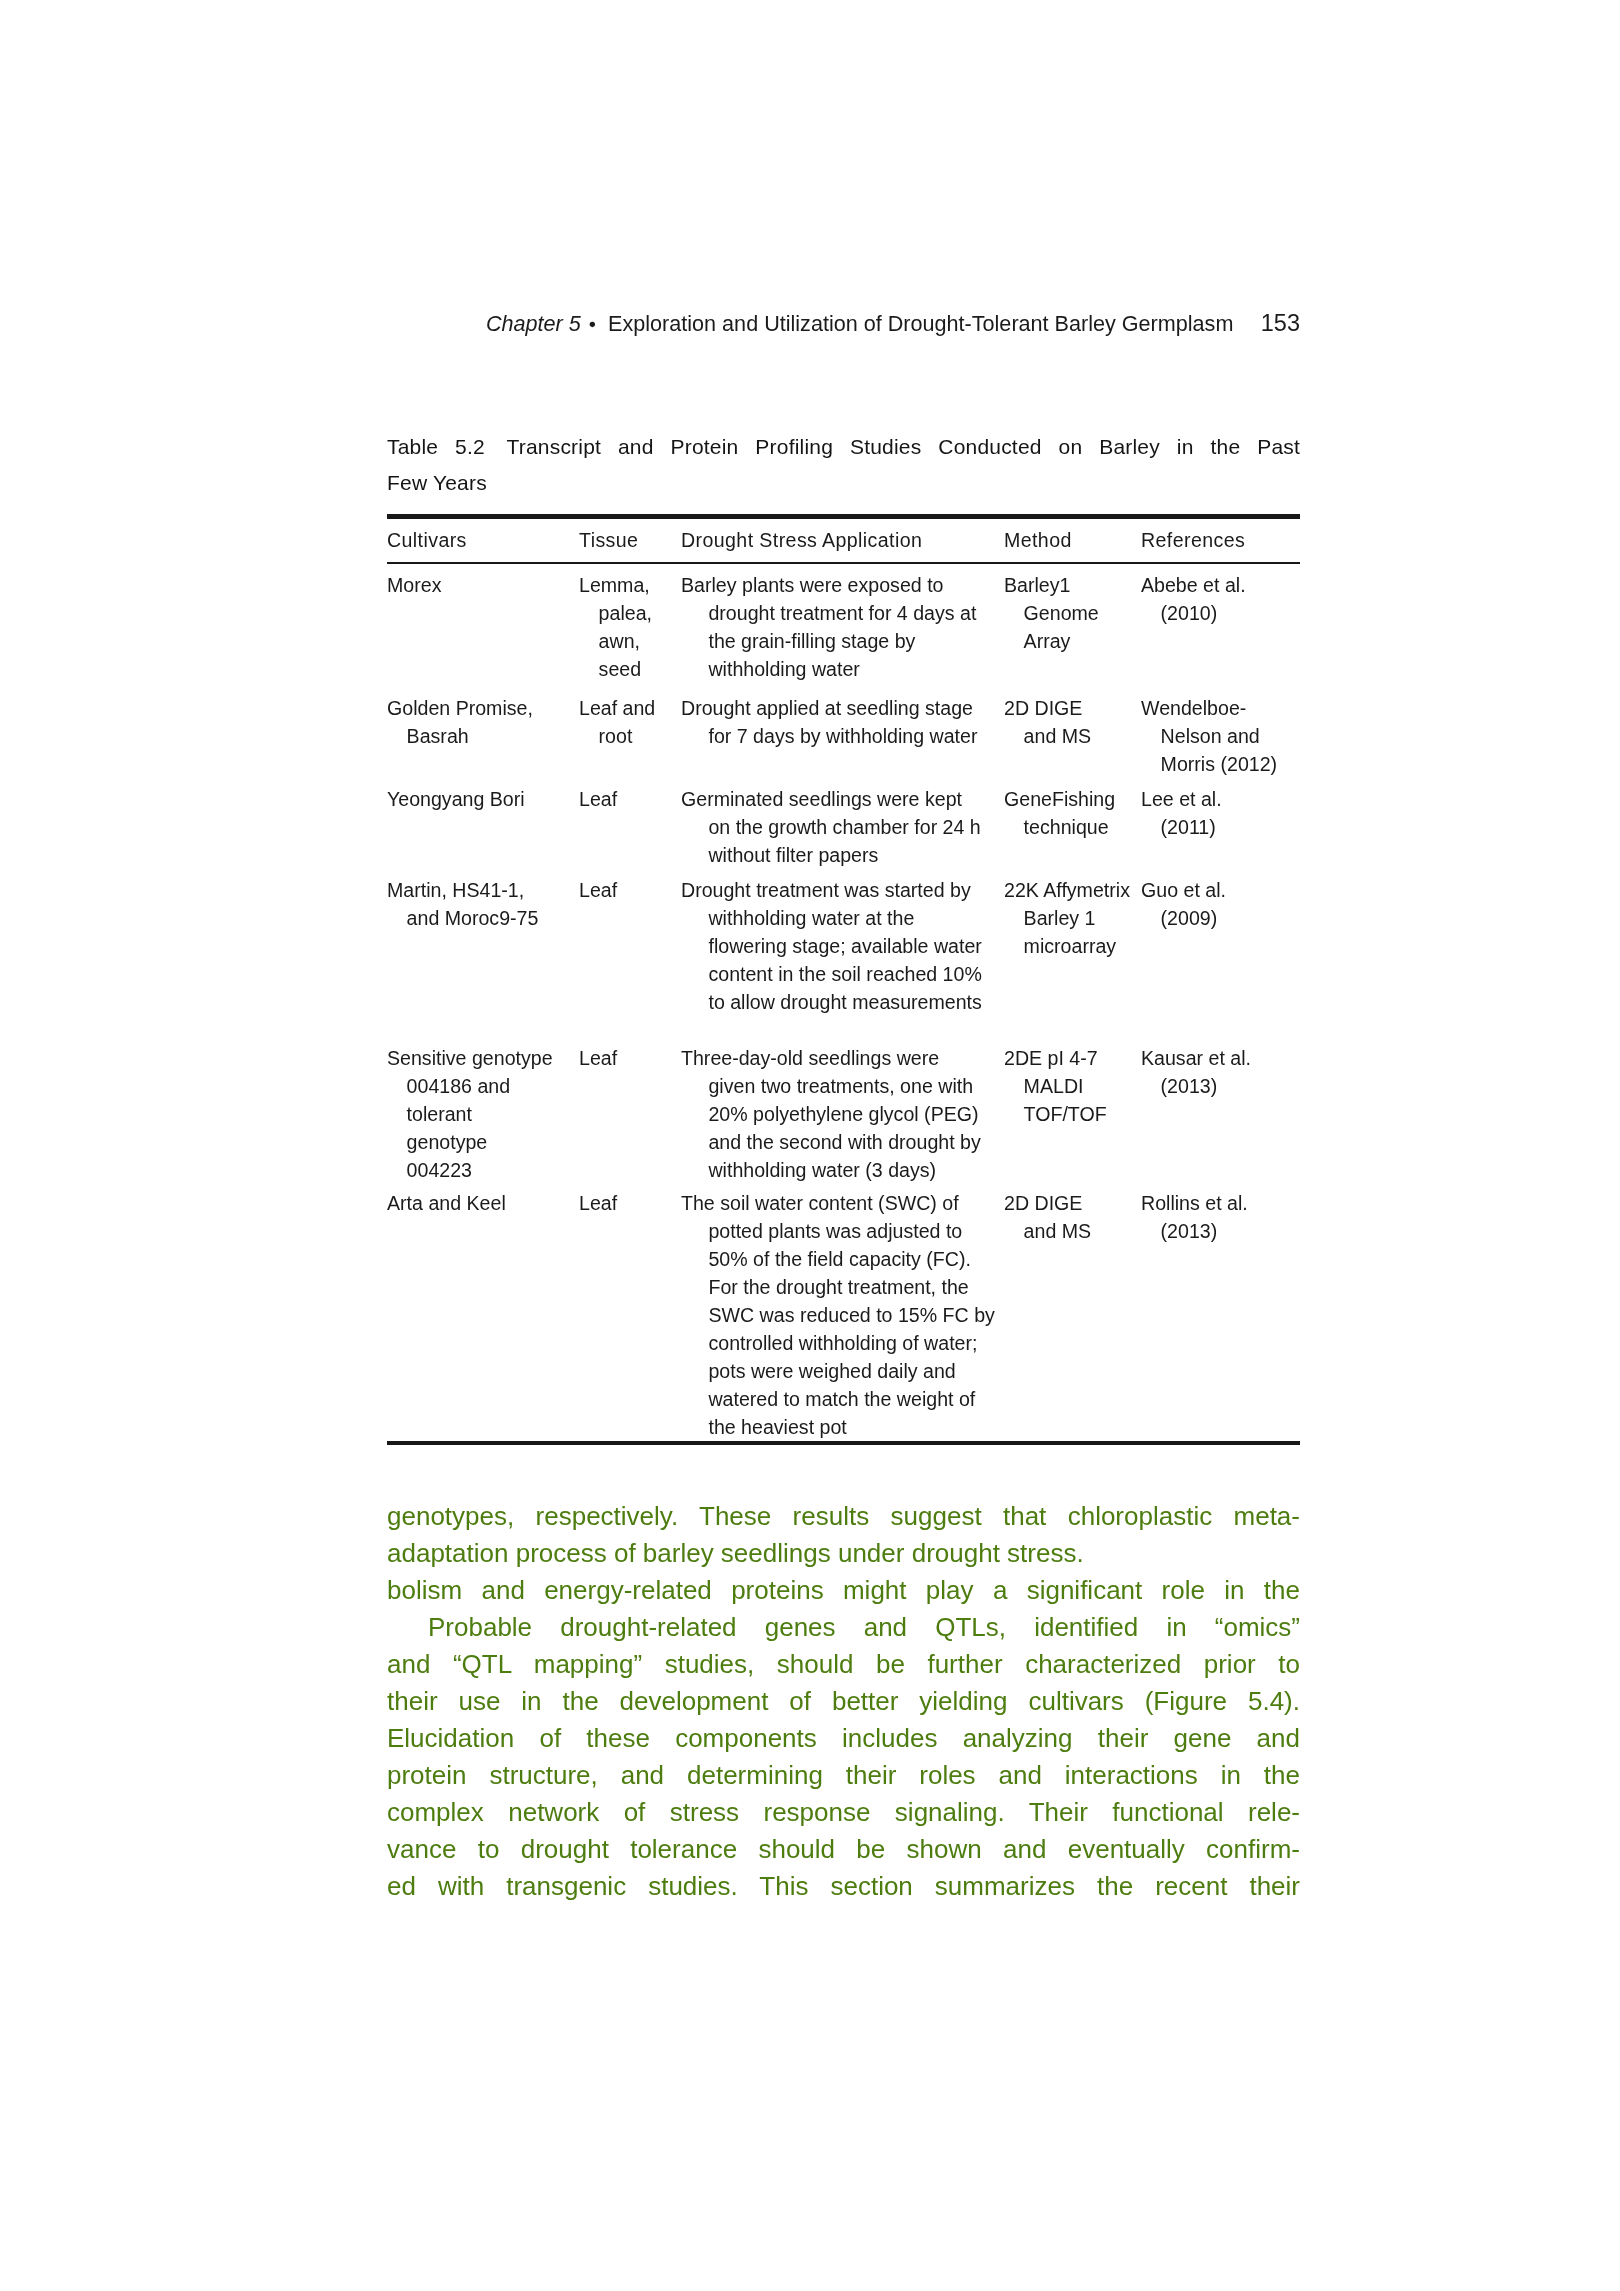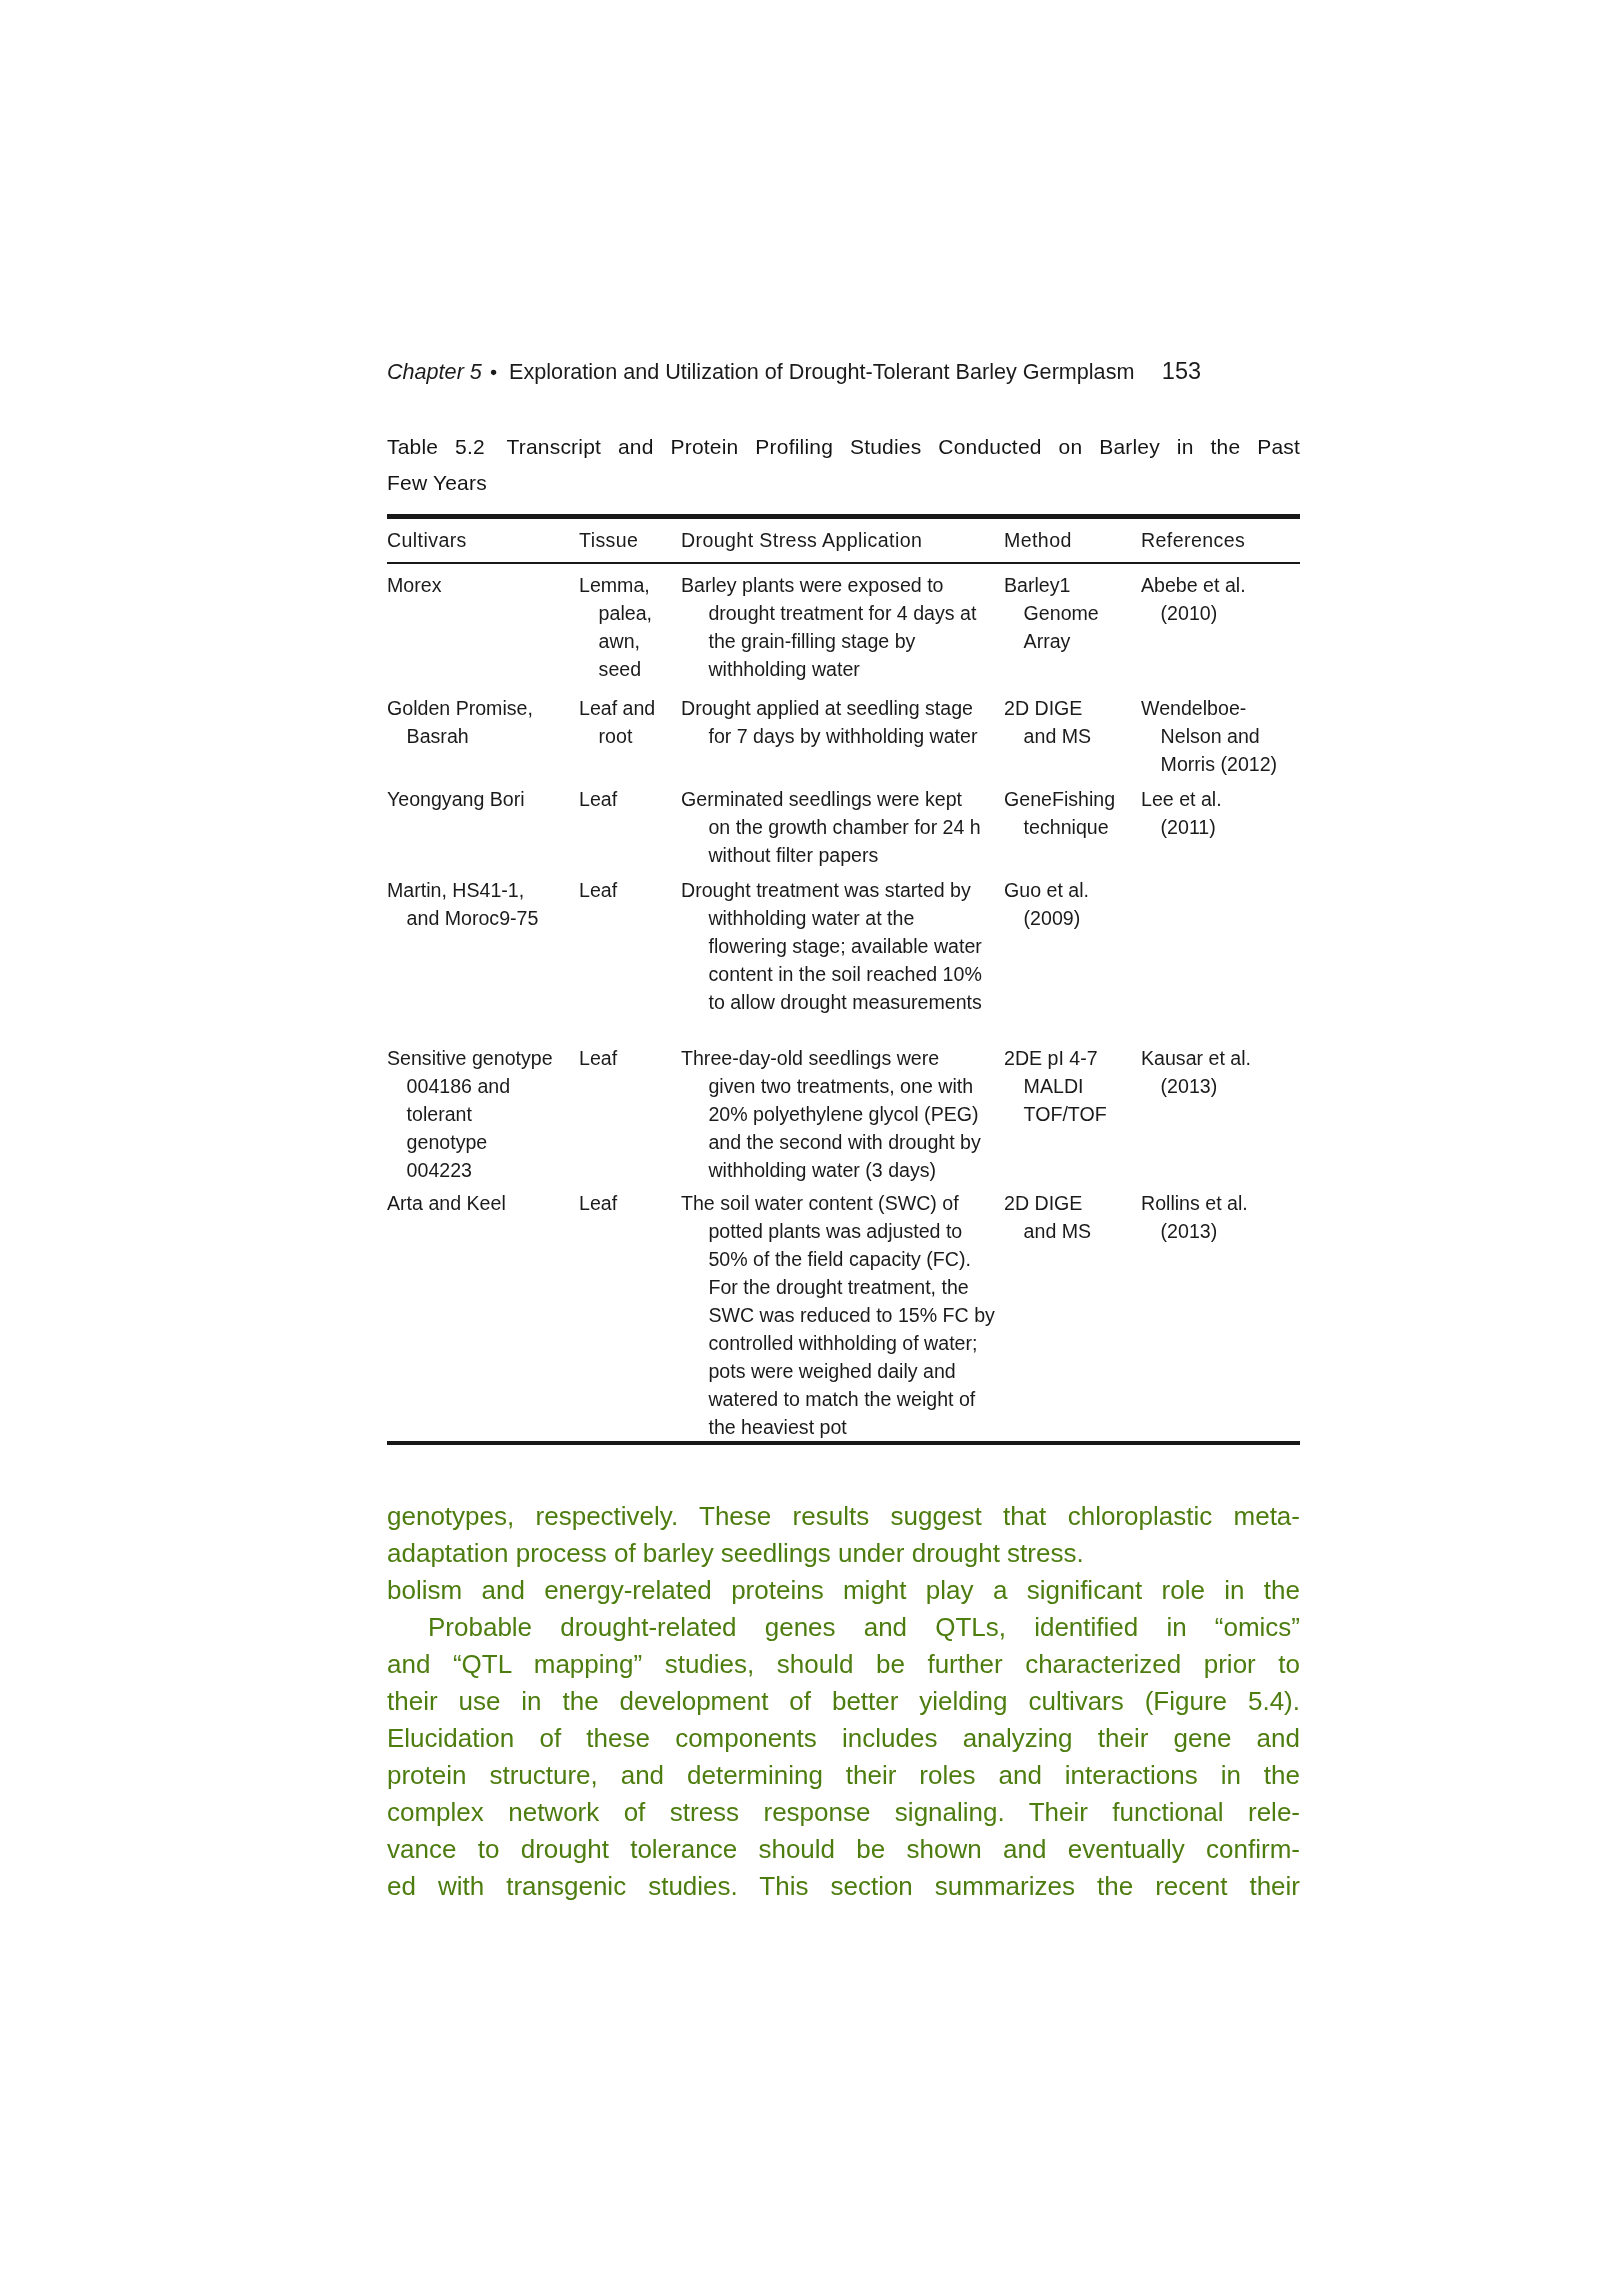--- a/index.html
+++ b/index.html
@@ -11,23 +11,23 @@
     background: #ffffff;
     font-family: "Liberation Sans", "DejaVu Sans", sans-serif;
     color: #1b1b1b;
     overflow: hidden;
   }
   
   .running-head {
     position: absolute;
     top: 310px; left: 387px; width: 913px;
     font-size: 21.6px; line-height: 27.4px;
+    text-align: right;
     white-space: nowrap;
     color: #1b1b1b;
-    margin-top: 48px;
   }
   .chap { font-style: italic; }
   .bullet { font-size: 12.7px; vertical-align: 2.9px; margin: 0 11.8px 0 7.8px; }
   .pagenum { margin-left: 27.4px; font-size: 23.5px; }
   
   .tbl-caption {
     position: absolute;
     top: 429px; left: 387px; width: 913px;
     font-size: 21px; line-height: 36px;
     letter-spacing: 0.2px;
@@ -183,20 +183,25 @@
           <div class="td col1">
             <div class="ln">Leaf</div>
           </div>
           <div class="td col2">
             <div class="ln">Drought treatment was started by</div>
             <div class="ln cont">withholding water at the</div>
             <div class="ln cont">flowering stage; available water</div>
             <div class="ln cont">content in the soil reached 10%</div>
             <div class="ln cont">to allow drought measurements</div>
           </div>
+          <div class="td col3">
+            <div class="ln">22K Affymetrix</div>
+            <div class="ln cont">Barley 1</div>
+            <div class="ln cont">microarray</div>
+          </div>
           <div class="td col4">
             <div class="ln">Guo et al.</div>
             <div class="ln cont">(2009)</div>
           </div>
         </div>
         <div class="trow trow-4">
           <div class="td col0">
             <div class="ln">Sensitive genotype</div>
             <div class="ln cont">004186 and</div>
             <div class="ln cont">tolerant</div>

